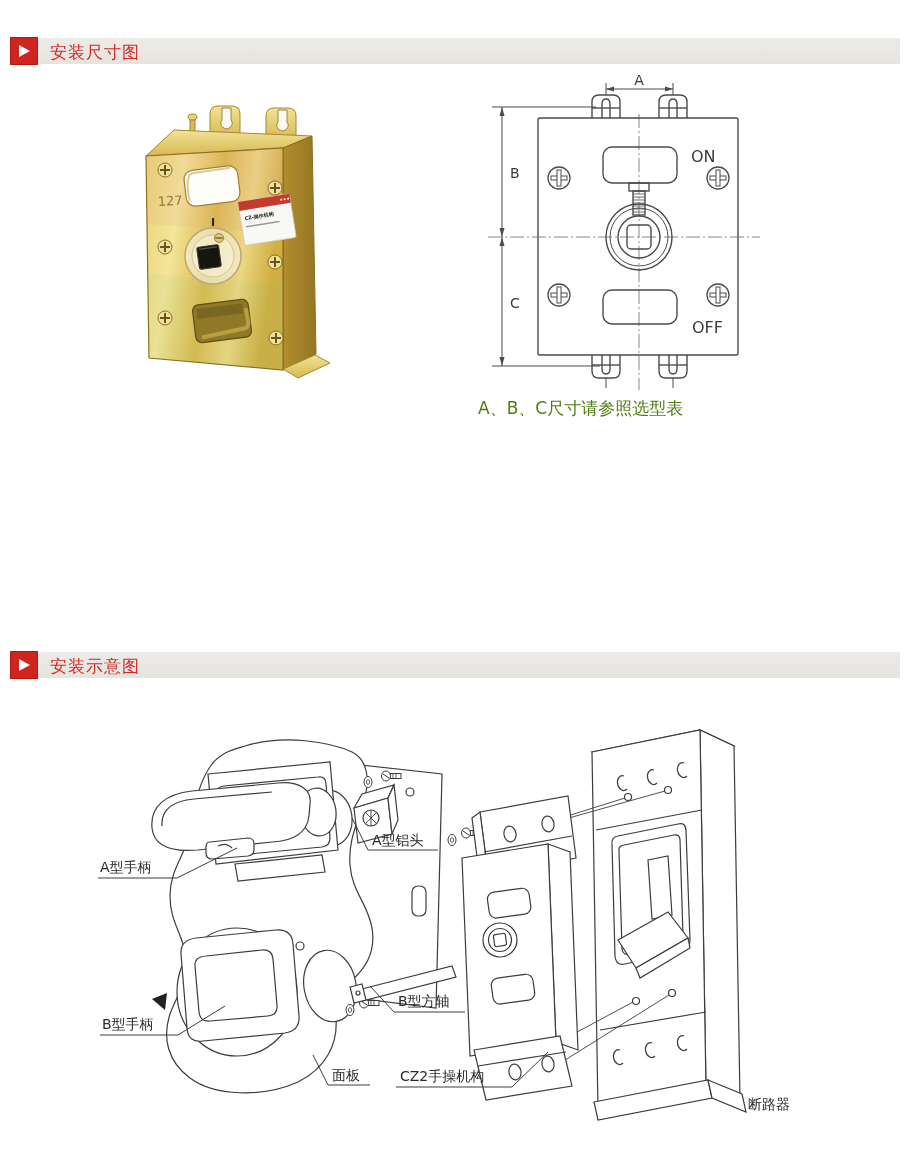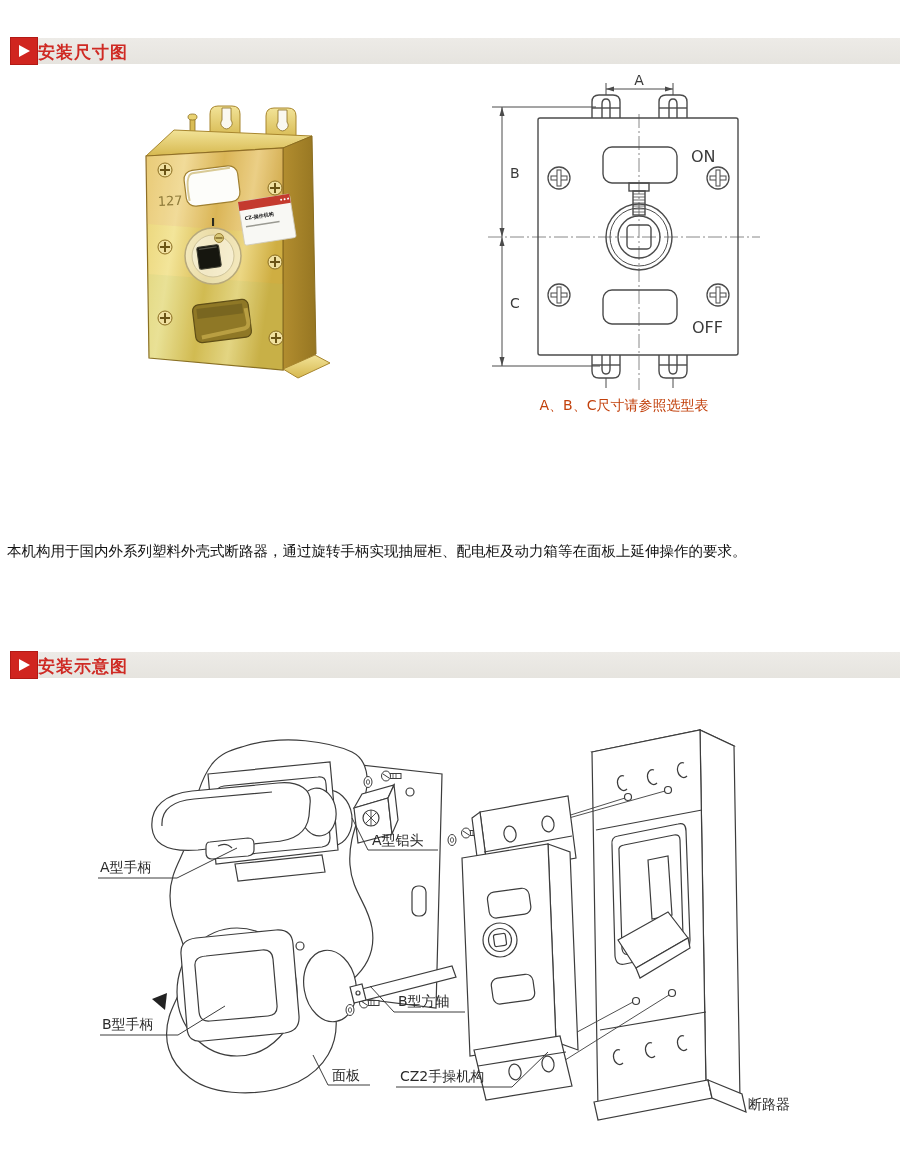--- a/index.html
+++ b/index.html
@@ -15,30 +15,30 @@
     position:absolute; left:0; top:1px; width:100%; height:26px;
     background:linear-gradient(#edebe7,#e6e4df);
   }
   .sec-icon {
     position:absolute; left:0; top:0; width:28px; height:28px;
     background:#d0251f; border:1px solid #b21a15;
     display:flex; align-items:center; justify-content:center;
   }
   .sec-icon svg { display:block; }
   .sec-title {
-    position:absolute; left:28px; top:3px; font-size:17px; font-weight:bold;
+    position:absolute; left:40px; top:3px; font-size:17px; font-weight:normal;
     color:#cf2a24; letter-spacing:1px; line-height:24px;
   }
   .body-text {
     position:absolute; left:7px; top:541px; width:898px;
     font-size:14.5px; color:#141414; line-height:20px;
   }
   .caption {
     position:absolute; left:478px; top:397px; width:292px;
-    text-align:center; font-size:14px; color:#c2410c;
+    font-size:17px; color:#4d7c0f;
   }
   .abs { position:absolute; }
   svg text { font-family:"DejaVu Sans","Liberation Sans",sans-serif; }
 </style>
 </head>
 <body>
 
 <div class="page">
 
   <div class="sec-header" style="top:37px;">
@@ -253,21 +253,20 @@
     <text x="161" y="15" font-size="14" fill="#3a3a3a" text-anchor="middle">A</text>
     <text x="32" y="108" font-size="14" fill="#3a3a3a">B</text>
     <text x="32" y="238" font-size="14" fill="#3a3a3a">C</text>
     <text x="213" y="92" font-size="16" fill="#3a3a3a">ON</text>
     <text x="214" y="263" font-size="16" fill="#3a3a3a">OFF</text>
   </svg>
 
   <div class="caption">A、B、C尺寸请参照选型表</div>
 
 
-  <div class="body-text">本机构用于国内外系列塑料外壳式断路器，通过旋转手柄实现抽屉柜、配电柜及动力箱等在面板上延伸操作的要求。</div>
 
   <div class="sec-header" style="top:651px;padding-left:25px;">
     <div class="sec-bar"></div>
     <div class="sec-icon">
       <svg width="14" height="14" viewBox="0 0 14 14">
           <polygon points="2,1 13,7 2,13" fill="#ffffff"></polygon>
         </svg>
     </div>
     <div class="sec-title">安装示意图</div>
   </div>

